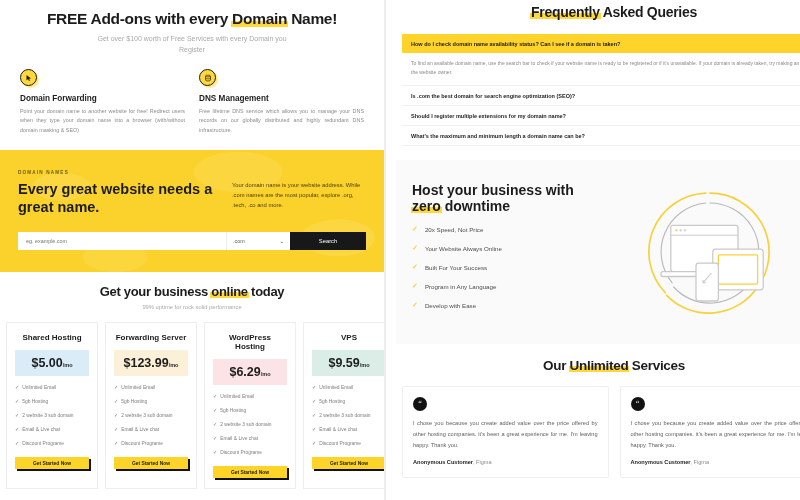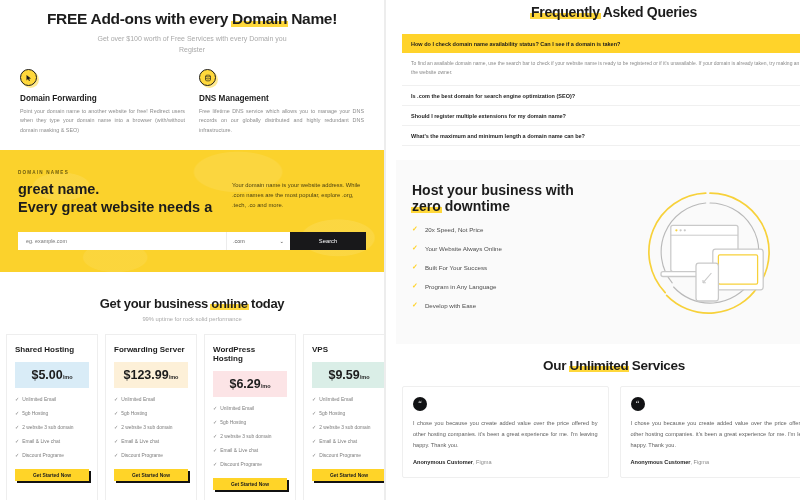--- a/index.html
+++ b/index.html
@@ -87,29 +87,29 @@
     display: flex; align-items: center; justify-content: space-between;
     padding: 0 6px; font-size: 5.4px; color: #5a5a5a;
   }
   .hs-btn {
     width: 76px; background: #18181a; color: #fff; font-size: 5.8px;
     display: flex; align-items: center; justify-content: center; border: none;
     font-family: "Liberation Sans", sans-serif; cursor: pointer;
   }
 
   
-  .pricing { padding: 24px 0 0 0; }
+  .pricing { padding: 12px 0 0 0; }
   .pricing h2 { font-size: 13px; }
   .pricing .sec-sub { font-size: 5.8px; margin-top: 5px; }
   .price-row { display: flex; gap: 7px; margin-top: 12px; padding-left: 6px; }
   .pcard {
     flex: 0 0 92px; background: #fff; border: 1px solid #eeeeee;
     padding: 10px 8px 10px 8px;
   }
-  .pcard-t { font-size: 8px; font-weight: bold; color: #1c1c1c; }
+  .pcard-t { text-align: center; font-size: 8px; font-weight: bold; color: #1c1c1c; }
   .pcard-price {
     margin-top: 8px; text-align: center; padding: 6px 0;
     font-size: 12.5px; font-weight: bold; color: #1c1c1c;
   }
   .pcard-price .per { font-size: 5.5px; font-weight: bold; }
   .pcard-li {
     display: flex; align-items: center; gap: 3px;
     font-size: 4.9px; color: #7d7d7d; margin-top: 8px;
   }
   .chk { color: #7d7d7d; font-size: 5px; }
@@ -214,22 +214,22 @@
           <div class="feat-d">Free lifetime DNS service which allows you to manage your DNS records on our globally distributed and highly redundant DNS infrastructure.</div>
         </div>
       </div>
     </section>
 
     <section class="hero">
       <div class="hero-inner">
         <div class="hero-l">
           <div class="hero-eyebrow">DOMAIN NAMES</div>
           <div class="hero-h">
+            <div>Every great website needs a</div>
             <div>great name.</div>
-            <div>Every great website needs a</div>
           </div>
         </div>
         <div class="hero-p">Your domain name is your website address. While .com names are the most popular, explore .org, .tech, .co and more.</div>
       </div>
       <div class="hero-search">
         <input class="hs-input" type="text" placeholder="eg. example.com" style="">
         <div class="hs-sel">
           <span>.com</span>
           <span>⌄</span>
         </div>

